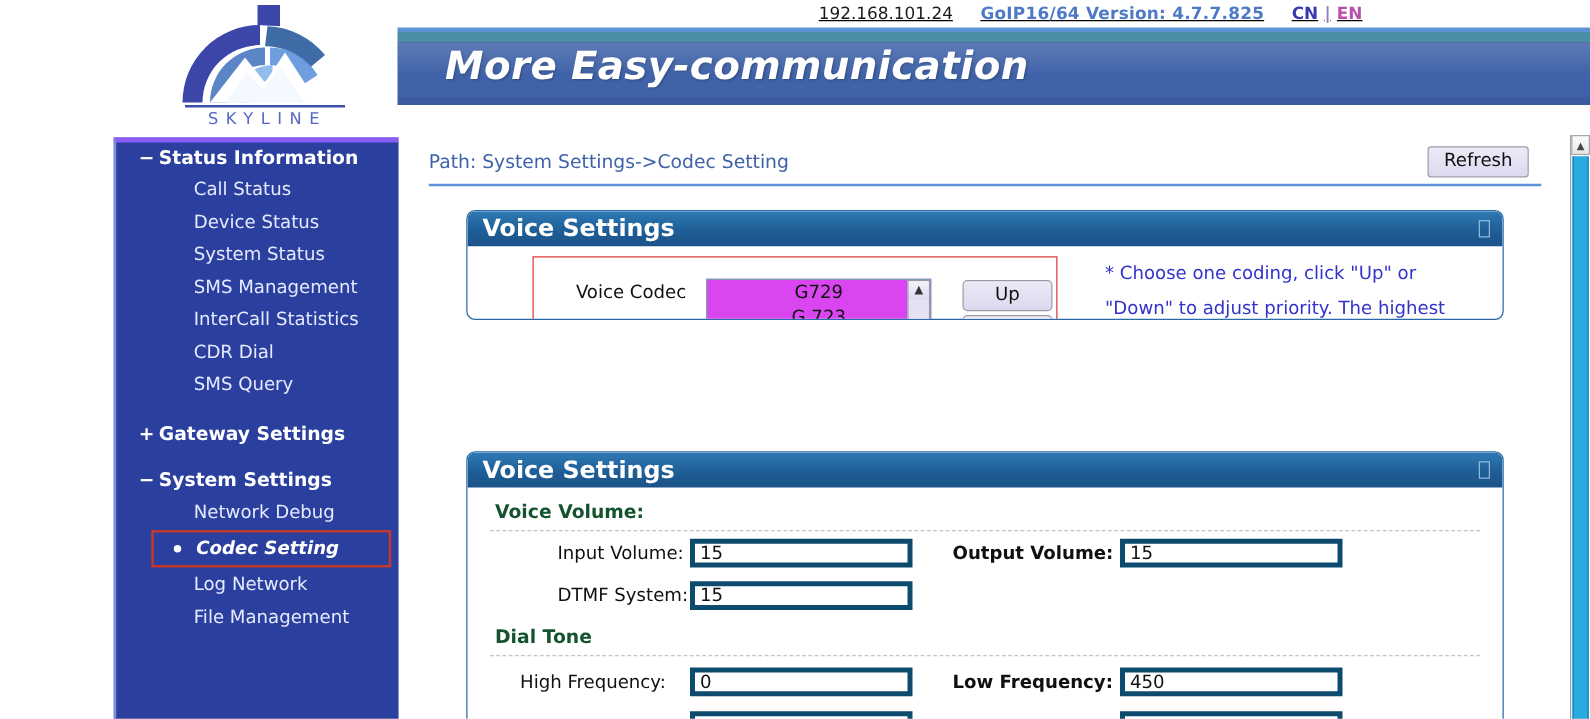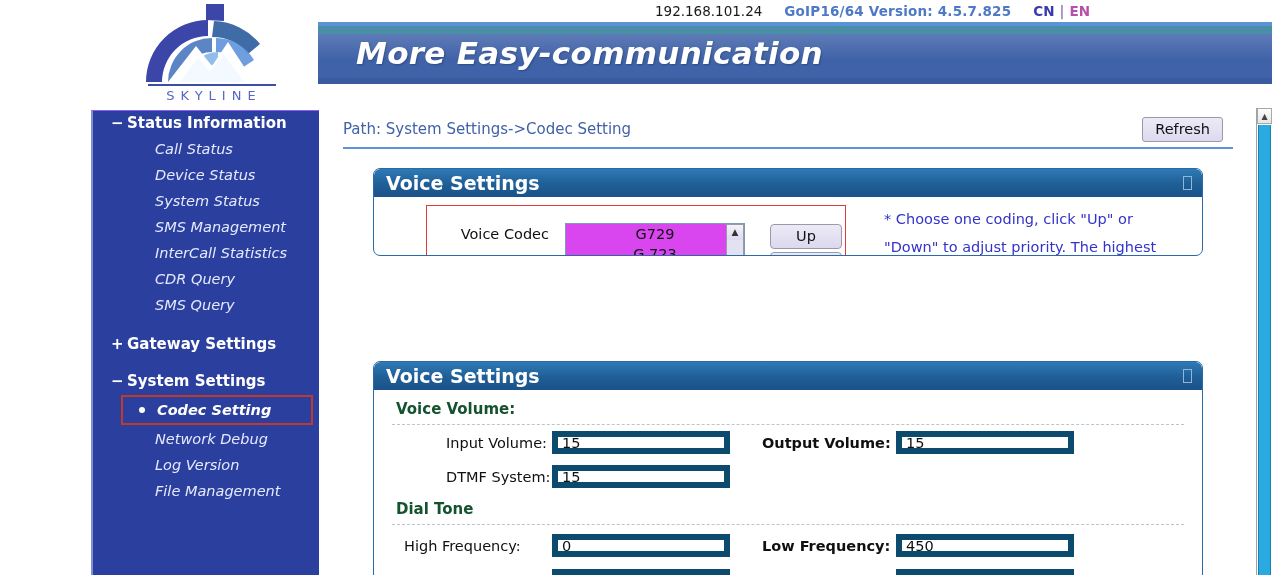--- a/index.html
+++ b/index.html
@@ -12,20 +12,21 @@
   }
 
   
   .topbar {
     position: absolute; left: 0; top: 0; width: 1092px; height: 22px;
     background: #ffffff;
     display: flex; align-items: center; justify-content: flex-end;
     padding-right: 2px;
     font-size: 13.5px;
     white-space: nowrap;
+    text-decoration: underline;
   }
   .topbar .ip { color: #1a1a1a; font-weight: 400; margin-right: 22px; }
   .topbar .ver { color: #4d79c7; font-weight: bold; margin-right: 22px; letter-spacing: .2px; }
   .topbar .lang-cn { color: #3a3ab0; font-weight: bold; }
   .topbar .lang-sep { color: #8f7fbf; font-weight: bold; margin: 0 5px; }
   .topbar .lang-en { color: #b84fa8; font-weight: bold; }
 
   
   .logo-wrap {
     position: absolute; left: 120px; top: 0; width: 190px; height: 108px;
@@ -62,34 +63,34 @@
     font-size: 31px; color: #ffffff;
     letter-spacing: .3px;
     text-shadow: 1px 1px 2px rgba(0,0,0,.25);
   }
 
   
   .sidebar {
     position: absolute; left: 91px; top: 110px; width: 228px; height: 465px;
     background: #2b3f9e;
     border-left: 2px solid #7f8fd8;
-    border-top: 1px solid #8b5cf6;
+    border-top: 4px solid #8b5cf6;
     overflow: hidden;
   }
   .grp {
     color: #ffffff; font-weight: bold; font-size: 15px;
     padding: 2px 0 2px 18px; line-height: 21px;
     position: relative;
   }
   .grp .pm {
     display: inline-block; width: 16px; color: #ffffff; font-weight: bold;
   }
   .grp .gl { }
   .leaf {
-    color: #e5eaff; font-style: italic; font-size: 14.5px;
+    color: #e5eaff; font-size: 14.5px;
     padding: 3px 0 3px 62px; line-height: 20px;
     white-space: nowrap;
   }
   .leaf.sel {
     color: #ffffff; font-weight: bold; font-style: italic;
   }
   .leaf-box {
     margin: 1px 6px 1px 28px;
     padding: 3px 0 3px 34px;
     border: 2px solid #c0392b;
@@ -203,21 +204,21 @@
 
   
   .sect-title { font-size: 15px; font-weight: bold; color: #14532d; padding: 4px 0 3px 10px; }
   .dashrule { border-top: 1px dashed #b9c6d2; margin: 3px 6px 0; }
   .frow { position: relative; height: 29px; margin-top: 6px; }
   .fl {
     position: absolute; font-size: 14.5px; color: #101010; top: 4px;
   }
   .fi {
     position: absolute; top: 0; height: 23px;
-    border: 6px solid #0c4a6e; background: #ffffff;
+    border: 4px solid #0c4a6e; background: #ffffff;
     font-size: 14.5px; color: #101010; padding: 1px 4px;
     font-family: "DejaVu Sans", sans-serif;
   }
   .col-a-in { left: 166px; width: 178px; }
   .col-b-lbl { left: 376px; font-weight: bold; }
   .col-b-in { left: 510px; width: 178px; }
 
   
   .pagescroll {
     position: absolute; right: 0; top: 108px; width: 16px; height: 467px;
@@ -236,21 +237,21 @@
     background: #29abe2;
     border-left: 1px solid #1b7fb0;
     border-right: 1px solid #1b7fb0;
   }
 </style>
 </head>
 <body>
 
 <div class="topbar">
   <span class="ip">192.168.101.24</span>
-  <span class="ver">GoIP16/64 Version: 4.5.7.825</span>
+  <span class="ver">GoIP16/64 Version: 4.7.7.825</span>
   <span class="lang-cn">CN</span>
   <span class="lang-sep">|</span>
   <span class="lang-en">EN</span>
 </div>
 
 <div class="logo-wrap">
   <svg class="logo-mark" viewBox="0 0 180 82">
     <path d="M18 80 A62 62 0 0 1 80 18 L80 34 A46 46 0 0 0 34 80 Z" fill="#3b46a8"></path>
     <path d="M78 18 L78 2 L96 2 L96 19 Z" fill="#3b46a8"></path>
     <path d="M86 19 A62 62 0 0 1 132 42 L120 52 A46 46 0 0 0 84 35 Z" fill="#2f5fa0" opacity="0.92"></path>
@@ -272,38 +273,38 @@
 <div class="sidebar">
 
   <div class="grp">
     <span class="pm">−</span><span class="gl">Status Information</span>
   </div>
   <div class="leaf">Call Status</div>
   <div class="leaf">Device Status</div>
   <div class="leaf">System Status</div>
   <div class="leaf">SMS Management</div>
   <div class="leaf">InterCall Statistics</div>
-  <div class="leaf">CDR Query</div>
+  <div class="leaf">CDR Dial</div>
   <div class="leaf">SMS Query</div>
 
   <div class="grp" style="margin-top:14px;">
     <span class="pm">+</span><span class="gl">Gateway Settings</span>
   </div>
 
 
   <div class="grp" style="margin-top:12px;">
     <span class="pm">−</span><span class="gl">System Settings</span>
   </div>
 
+  <div class="leaf">Network Debug</div>
   <div class="leaf sel leaf-box">
     <span class="dot"></span>
     <span>Codec Setting</span>
   </div>
-  <div class="leaf">Network Debug</div>
-  <div class="leaf">Log Version</div>
+  <div class="leaf">Log Network</div>
   <div class="leaf">File Management</div>
 </div>
 
 <div class="content">
 
   <div class="pathrow">
     <div class="pathtext">Path: System Settings-&gt;Codec Setting</div>
     <button class="refresh">Refresh</button>
   </div>
 
@@ -364,21 +365,21 @@
 
       <div class="frow" style="margin-top:5px;">
         <div class="fl" style="left:60px;">DTMF System:</div>
         <input class="fi col-a-in" type="text" value="15" style="">
       </div>
 
       <div class="sect-title" style="padding-top:6px;">Dial Tone</div>
       <div class="dashrule"></div>
 
       <div class="frow" style="margin-top:9px;">
-        <div class="fl" style="left:18px;">High Frequency:</div>
+        <div class="fl" style="left:30px;">High Frequency:</div>
         <input class="fi col-a-in" type="text" value="0" style="">
         <div class="fl col-b-lbl">Low Frequency:</div>
         <input class="fi col-b-in" type="text" value="450" style="">
       </div>
 
       <div class="frow" style="margin-top:6px;">
         <input class="fi col-a-in" type="text" style="">
         <input class="fi col-b-in" type="text" style="">
       </div>
 

